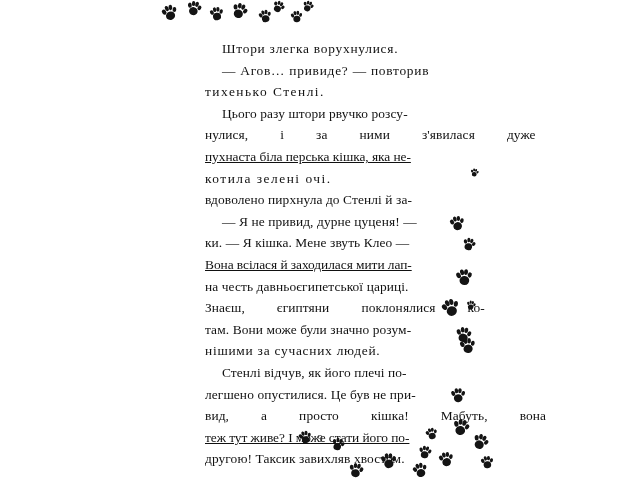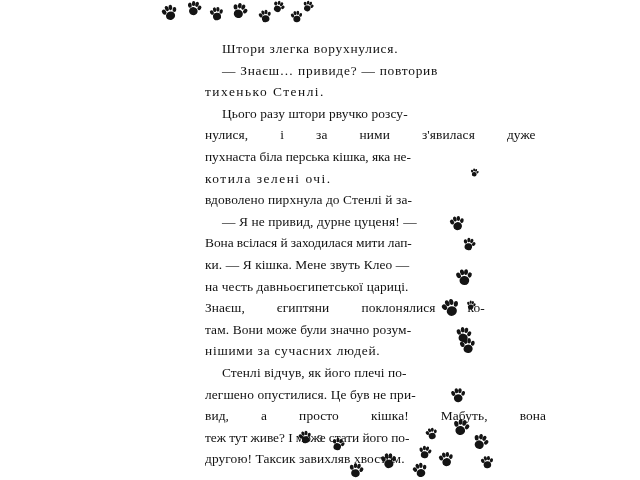--- a/index.html
+++ b/index.html
@@ -39,21 +39,21 @@
   
   .line.just {
     display: flex;
     justify-content: space-between;
     gap: 32px;
   }
   .line.just > span { display: inline-block; }
   .line.indent { text-indent: 17px; }
   .line.wide { letter-spacing: 0.75px; }
   .line.wider { letter-spacing: 1.5px; font-family: Liberation Serif, serif; }
-  .line.tight { letter-spacing: -0.05px; }
+  .line.tight { letter-spacing: -0.05px; text-decoration: underline; }
 
   
   #folio {
     position: absolute;
     left: 313px;
     top: 432px;
     width: 14px;
     text-align: center;
     font-size: 11px;
     color: #2a2a2a;
@@ -70,41 +70,41 @@
 </head>
 <body>
 
 <div id="page">
 
   <div id="text-block">
       <div class="para">
         <div class="line indent wide">Штори злегка ворухнулися.</div>
       </div>
       <div class="para">
-        <div class="line indent wide">— Знаєш… привиде? — повторив</div>
+        <div class="line indent wide">— Агов… привиде? — повторив</div>
         <div class="line wider">тихенько Стенлі.</div>
       </div>
       <div class="para">
         <div class="line indent">Цього разу штори рвучко розсу-</div>
         <div class="line just">
           <span>нулися,</span>
           <span>і</span>
           <span>за</span>
           <span>ними</span>
           <span>з'явилася</span>
           <span>дуже</span>
         </div>
         <div class="line tight">пухнаста біла перська кішка, яка не-</div>
         <div class="line wider">котила зелені очі.</div>
         <div class="line">вдоволено пирхнула до Стенлі й за-</div>
       </div>
       <div class="para">
         <div class="line indent">— Я не привид, дурне цуценя! —</div>
+        <div class="line">ки. — Я кішка. Мене звуть Клео —</div>
         <div class="line tight">Вона всілася й заходилася мити лап-</div>
-        <div class="line">ки. — Я кішка. Мене звуть Клео —</div>
         <div class="line">на честь давньоєгипетської цариці.</div>
         <div class="line just">
           <span>Знаєш,</span>
           <span>єгиптяни</span>
           <span>поклонялися</span>
           <span>ко-</span>
         </div>
         <div class="line">там. Вони може були значно розум-</div>
         <div class="line wide">нішими за сучасних людей.</div>
       </div>

